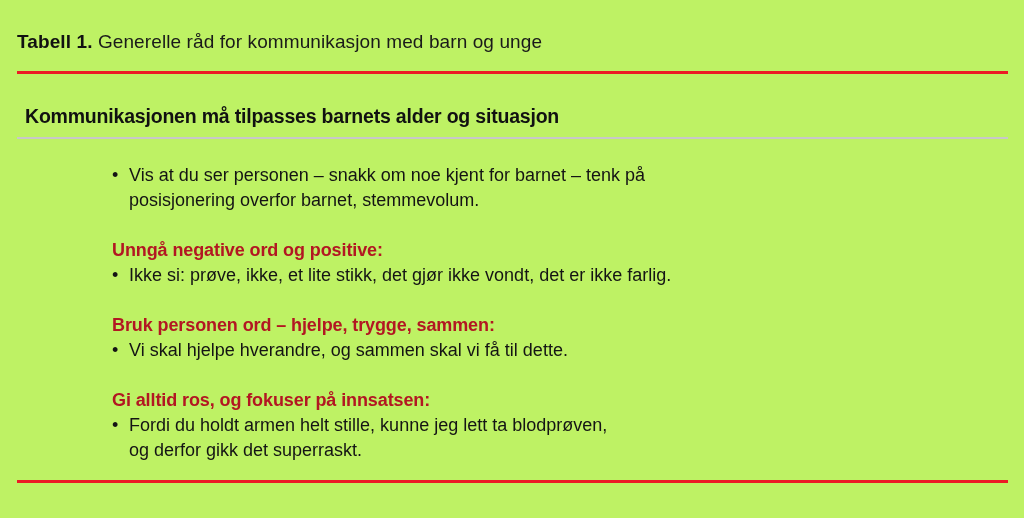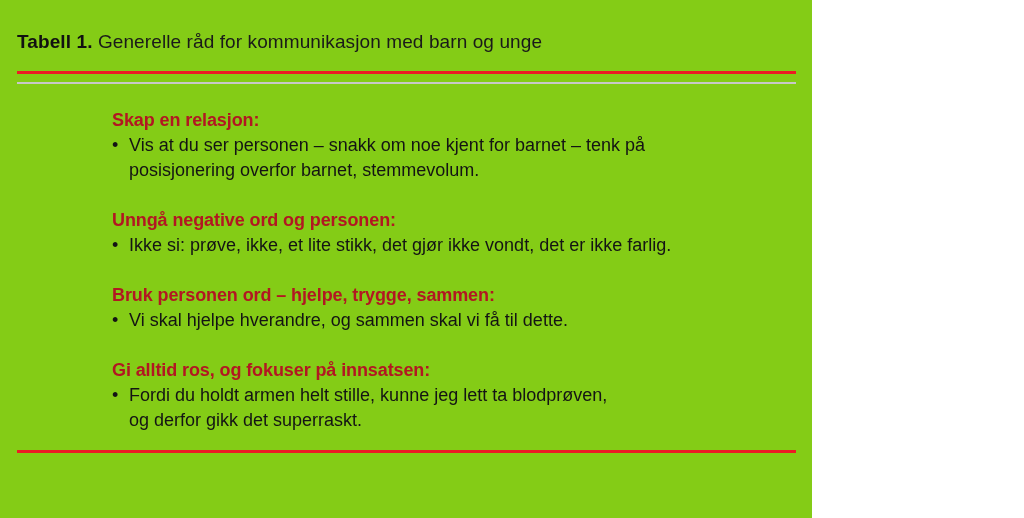--- a/index.html
+++ b/index.html
@@ -2,23 +2,23 @@
 <html lang="no"><head>
 <meta charset="utf-8">
 <style>
   html, body {
     margin: 0;
     padding: 0;
     background: #ffffff;
   }
   .page {
     position: relative;
-    width: 812px;
+    width: 1024px;
     height: 518px;
-    background: #84cc16;
+    background: #bef264;
     font-family: "Liberation Sans", "DejaVu Sans", sans-serif;
     color: #141414;
     overflow: hidden;
     box-sizing: border-box;
   }
   .table-title {
     margin: 30px 16px 0 17px;
     font-size: 19px;
     line-height: 24px;
     color: #1a1a1a;
@@ -90,36 +90,36 @@
 <body>
 
 <div class="page">
 
   <p class="table-title">
     <span class="title-label">Tabell 1.</span><span> Generelle råd for kommunikasjon med barn og unge</span>
   </p>
 
   <hr class="rule rule-red-top">
 
+  <p class="table-header">Kommunikasjonen må tilpasses barnets alder og situasjon</p>
 
   <hr class="rule rule-gray">
 
   <div class="content">
 
     <div class="section">
-      <div class="section-heading">Skap en relasjon:</div>
       <div class="bullet-item">
         <span class="bullet-marker">•</span>
         <span class="bullet-text">Vis at du ser personen – snakk om noe kjent for barnet – tenk på
 posisjonering overfor barnet, stemmevolum.</span>
       </div>
     </div>
 
     <div class="section">
-      <div class="section-heading">Unngå negative ord og personen:</div>
+      <div class="section-heading">Unngå negative ord og positive:</div>
       <div class="bullet-item">
         <span class="bullet-marker">•</span>
         <span class="bullet-text">Ikke si: prøve, ikke, et lite stikk, det gjør ikke vondt, det er ikke farlig.</span>
       </div>
     </div>
 
     <div class="section">
       <div class="section-heading">Bruk personen ord – hjelpe, trygge, sammen:</div>
       <div class="bullet-item">
         <span class="bullet-marker">•</span>

